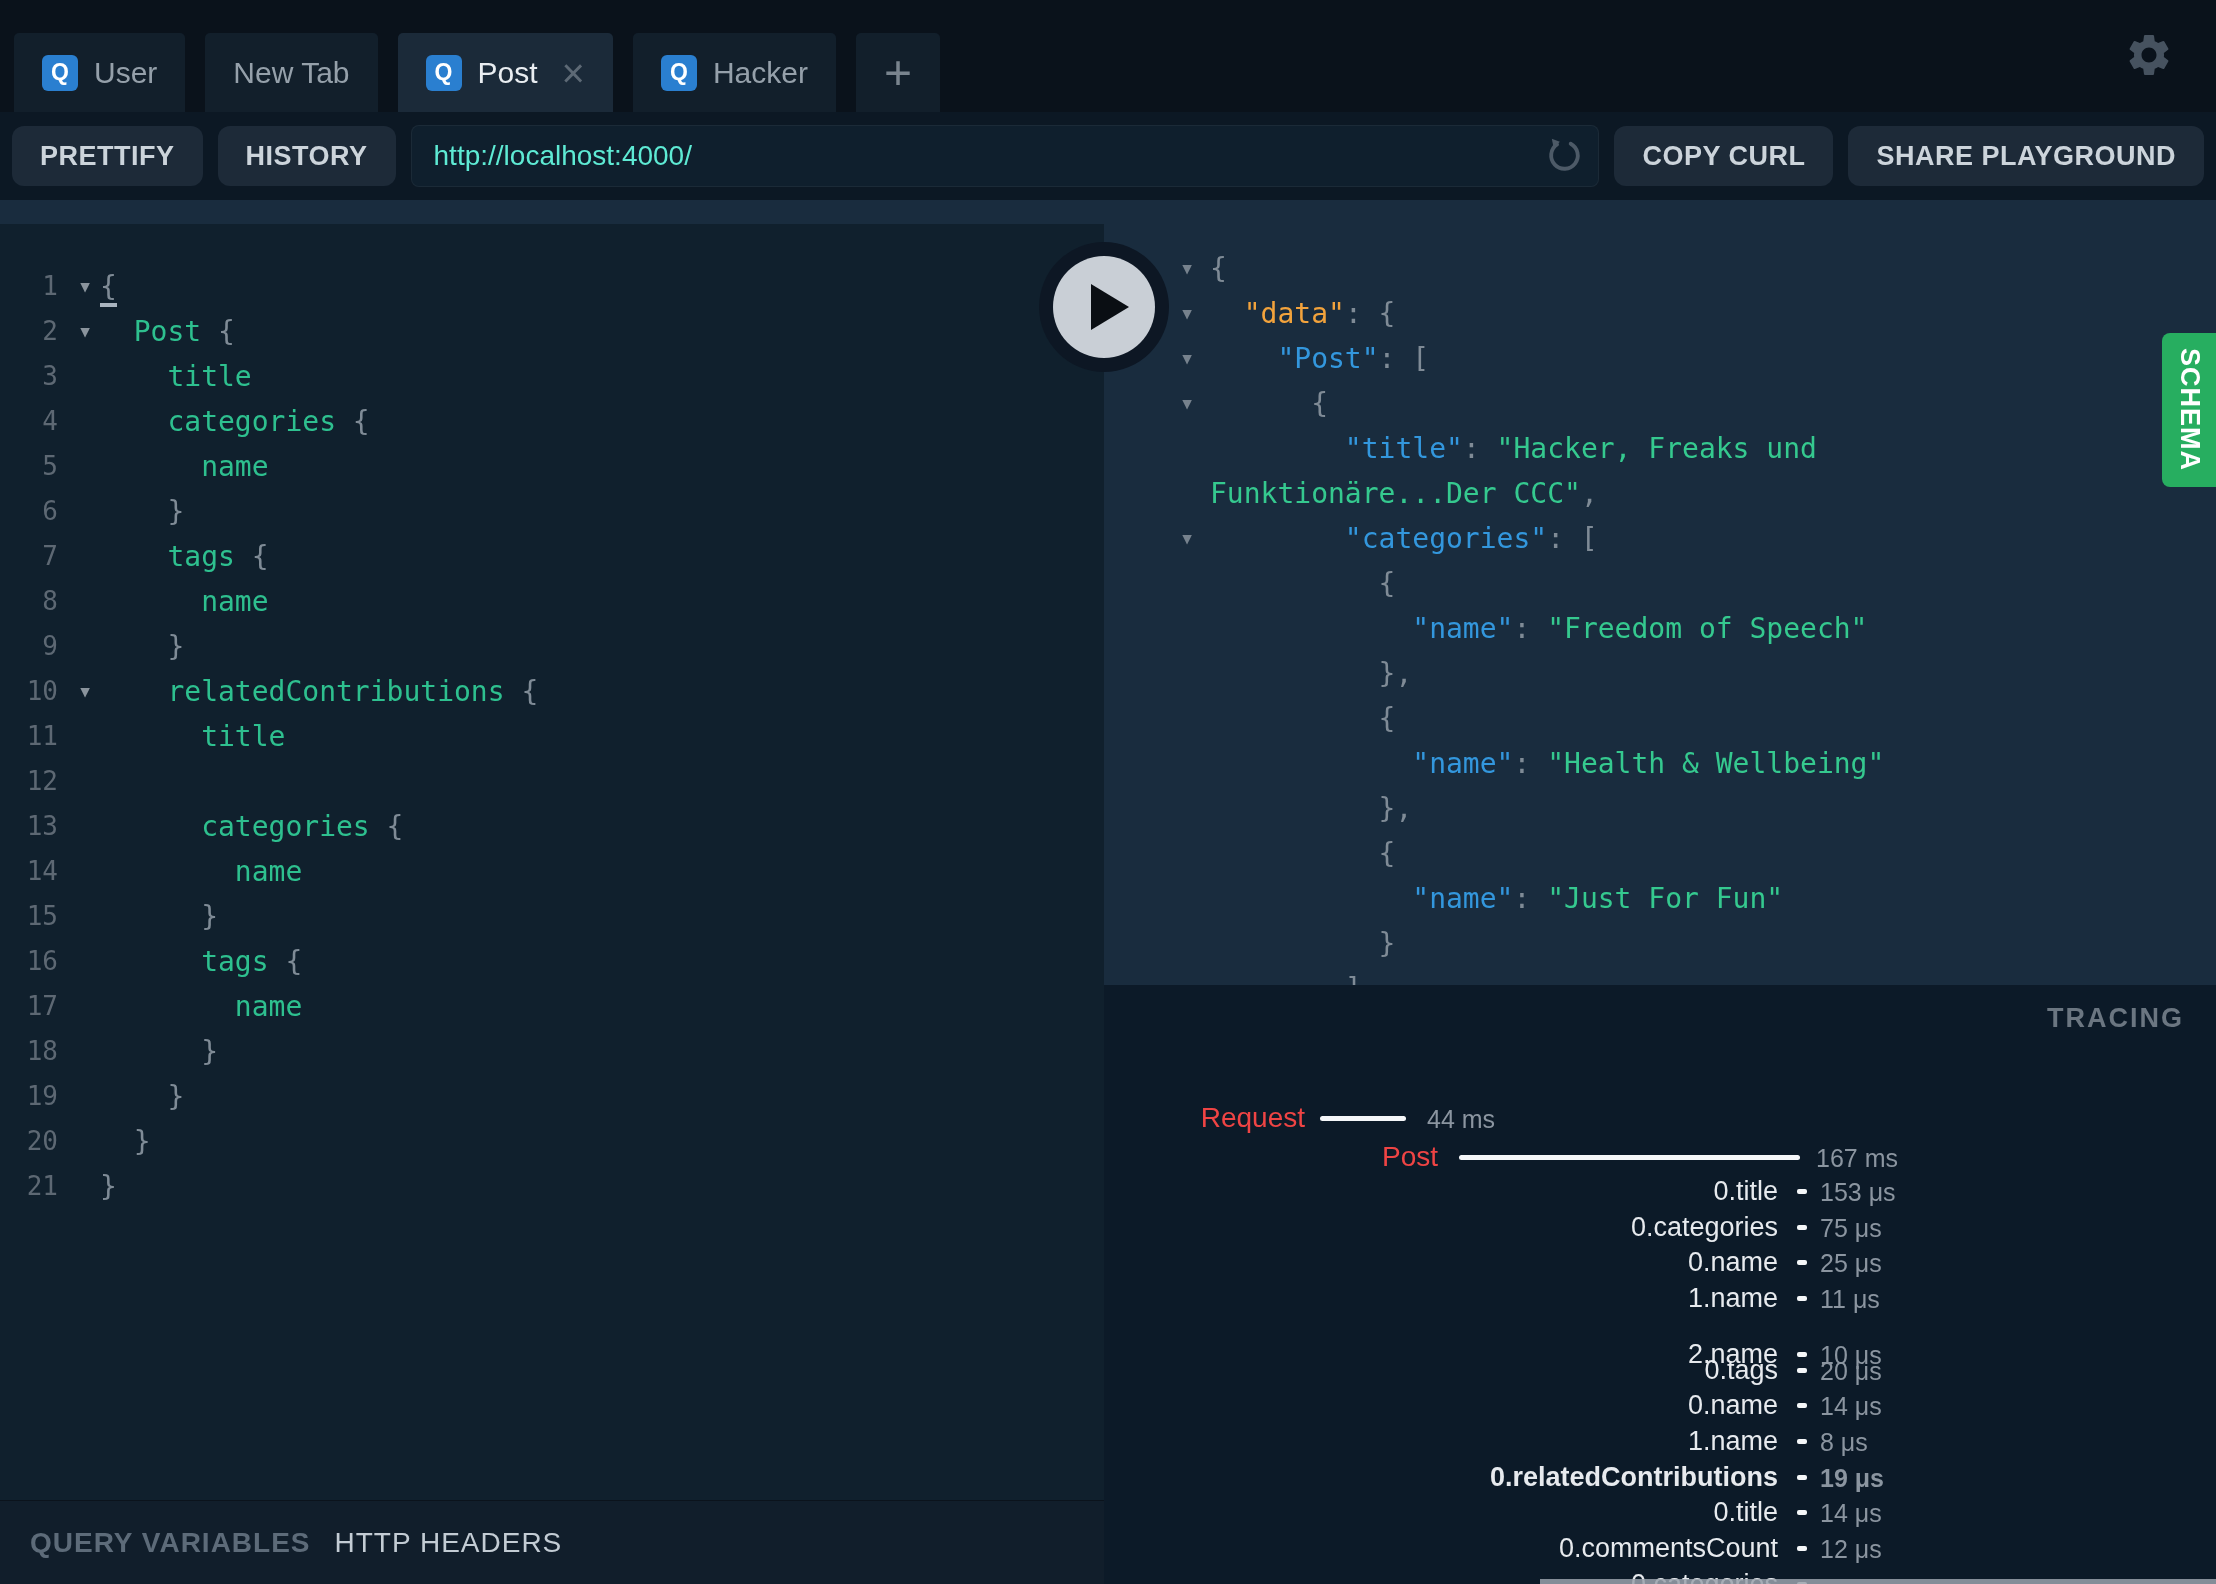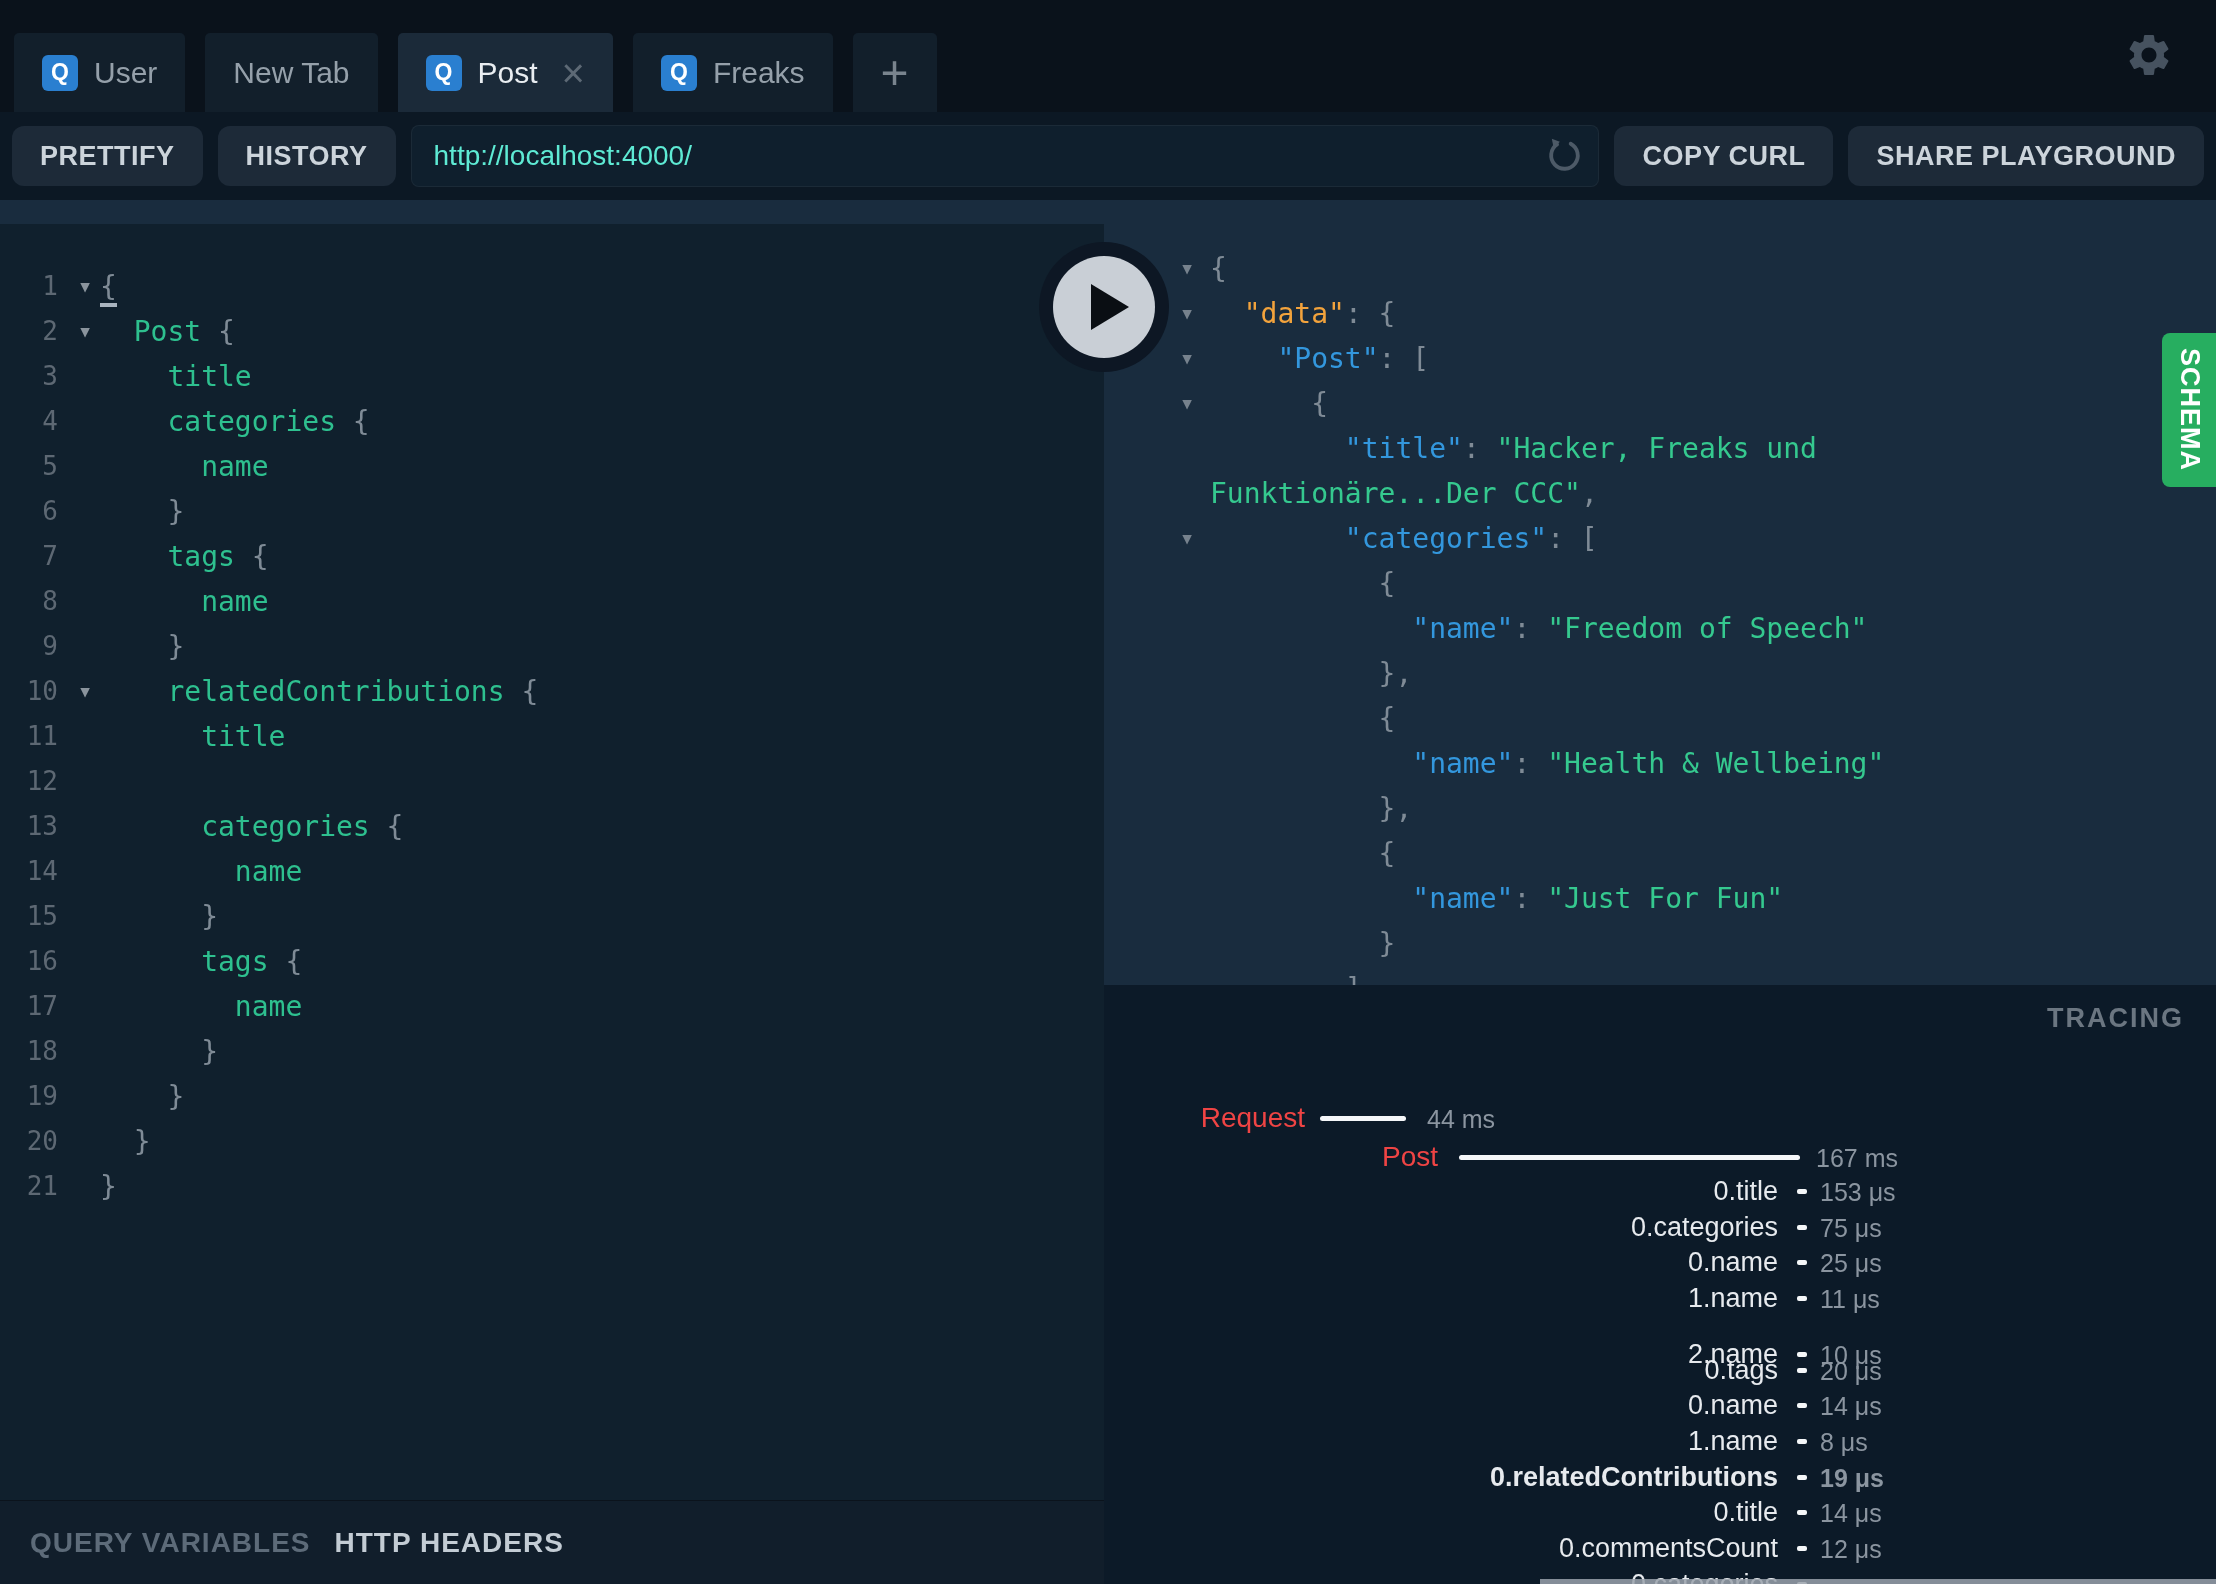--- a/index.html
+++ b/index.html
@@ -32,21 +32,21 @@
   
   .main{position:absolute;left:0;top:200px;width:2216px;height:1384px;background:#192c3e;}
   .editor-pane{position:absolute;left:0;top:24px;width:1104px;height:1276px;background:#10202d;overflow:hidden;}
   .response-pane{position:absolute;left:1104px;top:0;width:1112px;height:785px;background:#192c3e;
                  overflow:hidden;padding-top:46px;box-sizing:border-box;}
   .tracing-pane{position:absolute;left:1104px;top:785px;width:1112px;height:599px;background:#0c1a28;overflow:hidden;}
   .bottom-bar{position:absolute;left:0;top:1300px;width:1104px;height:84px;background:#111e2b;
               border-top:1px solid rgba(0,0,0,.35);display:flex;align-items:center;gap:24px;
               padding-left:30px;box-sizing:border-box;}
   .qv-label{color:#5d6b79;font-size:28px;font-weight:bold;letter-spacing:1px;}
-  .hh-label{color:#c3ccd4;font-size:28px;font-weight:bold;letter-spacing:1px;}
+  .hh-label{color:#c3ccd4;font-size:28px;font-weight:normal;letter-spacing:1px;}
 
   
   .cm{font-family:"DejaVu Sans Mono", monospace;font-size:28px;line-height:45px;}
   .ed-lines{padding-top:40px;}
   .ed-line{display:flex;height:45px;}
   .ed-gutter{width:100px;position:relative;flex:none;}
   .ed-num{position:absolute;right:42px;color:#5d6873;font-size:26px;line-height:45px;}
   .fold{position:absolute;right:10px;top:0;color:#8a949d;font-size:16px;line-height:45px;}
   .ed-code,.r-code{white-space:pre;}
   .r-line{display:flex;height:45px;}
@@ -94,21 +94,21 @@
         <div class="tab">
           <span class="tab-label">New Tab</span>
         </div>
         <div class="tab active">
           <span class="badge">Q</span>
           <span class="tab-label">Post</span>
           <span class="tab-close">×</span>
         </div>
         <div class="tab">
           <span class="badge">Q</span>
-          <span class="tab-label">Freaks</span>
+          <span class="tab-label">Hacker</span>
         </div>
       </div>
     <div class="tab-add">+</div>
     <svg class="gear" viewBox="0 0 24 24">
       <path fill="#46525f" d="M19.14 12.94c.04-.3.06-.61.06-.94 0-.32-.02-.64-.07-.94l2.03-1.58c.18-.14.23-.41.12-.61l-1.92-3.32c-.12-.22-.37-.29-.59-.22l-2.39.96c-.5-.38-1.03-.7-1.62-.94L14.4 2.81c-.04-.24-.24-.41-.48-.41h-3.84c-.24 0-.43.17-.47.41L9.25 5.35c-.59.24-1.13.57-1.62.94l-2.39-.96c-.22-.08-.47 0-.59.22L2.74 8.87c-.12.21-.08.47.12.61l2.03 1.58c-.05.3-.09.63-.09.94s.02.64.07.94l-2.03 1.58c-.18.14-.23.41-.12.61l1.92 3.32c.12.22.37.29.59.22l2.39-.96c.5.38 1.03.7 1.62.94l.36 2.54c.05.24.24.41.48.41h3.84c.24 0 .44-.17.47-.41l.36-2.54c.59-.24 1.13-.56 1.62-.94l2.39.96c.22.08.47 0 .59-.22l1.92-3.32c.12-.22.07-.47-.12-.61l-2.01-1.58zM12 15.6c-1.98 0-3.6-1.62-3.6-3.6s1.62-3.6 3.6-3.6 3.6 1.62 3.6 3.6-1.62 3.6-3.6 3.6z"></path>
     </svg>
   </div>
 
   <div class="toolbar">
     <div class="tbtn">PRETTIFY</div>

